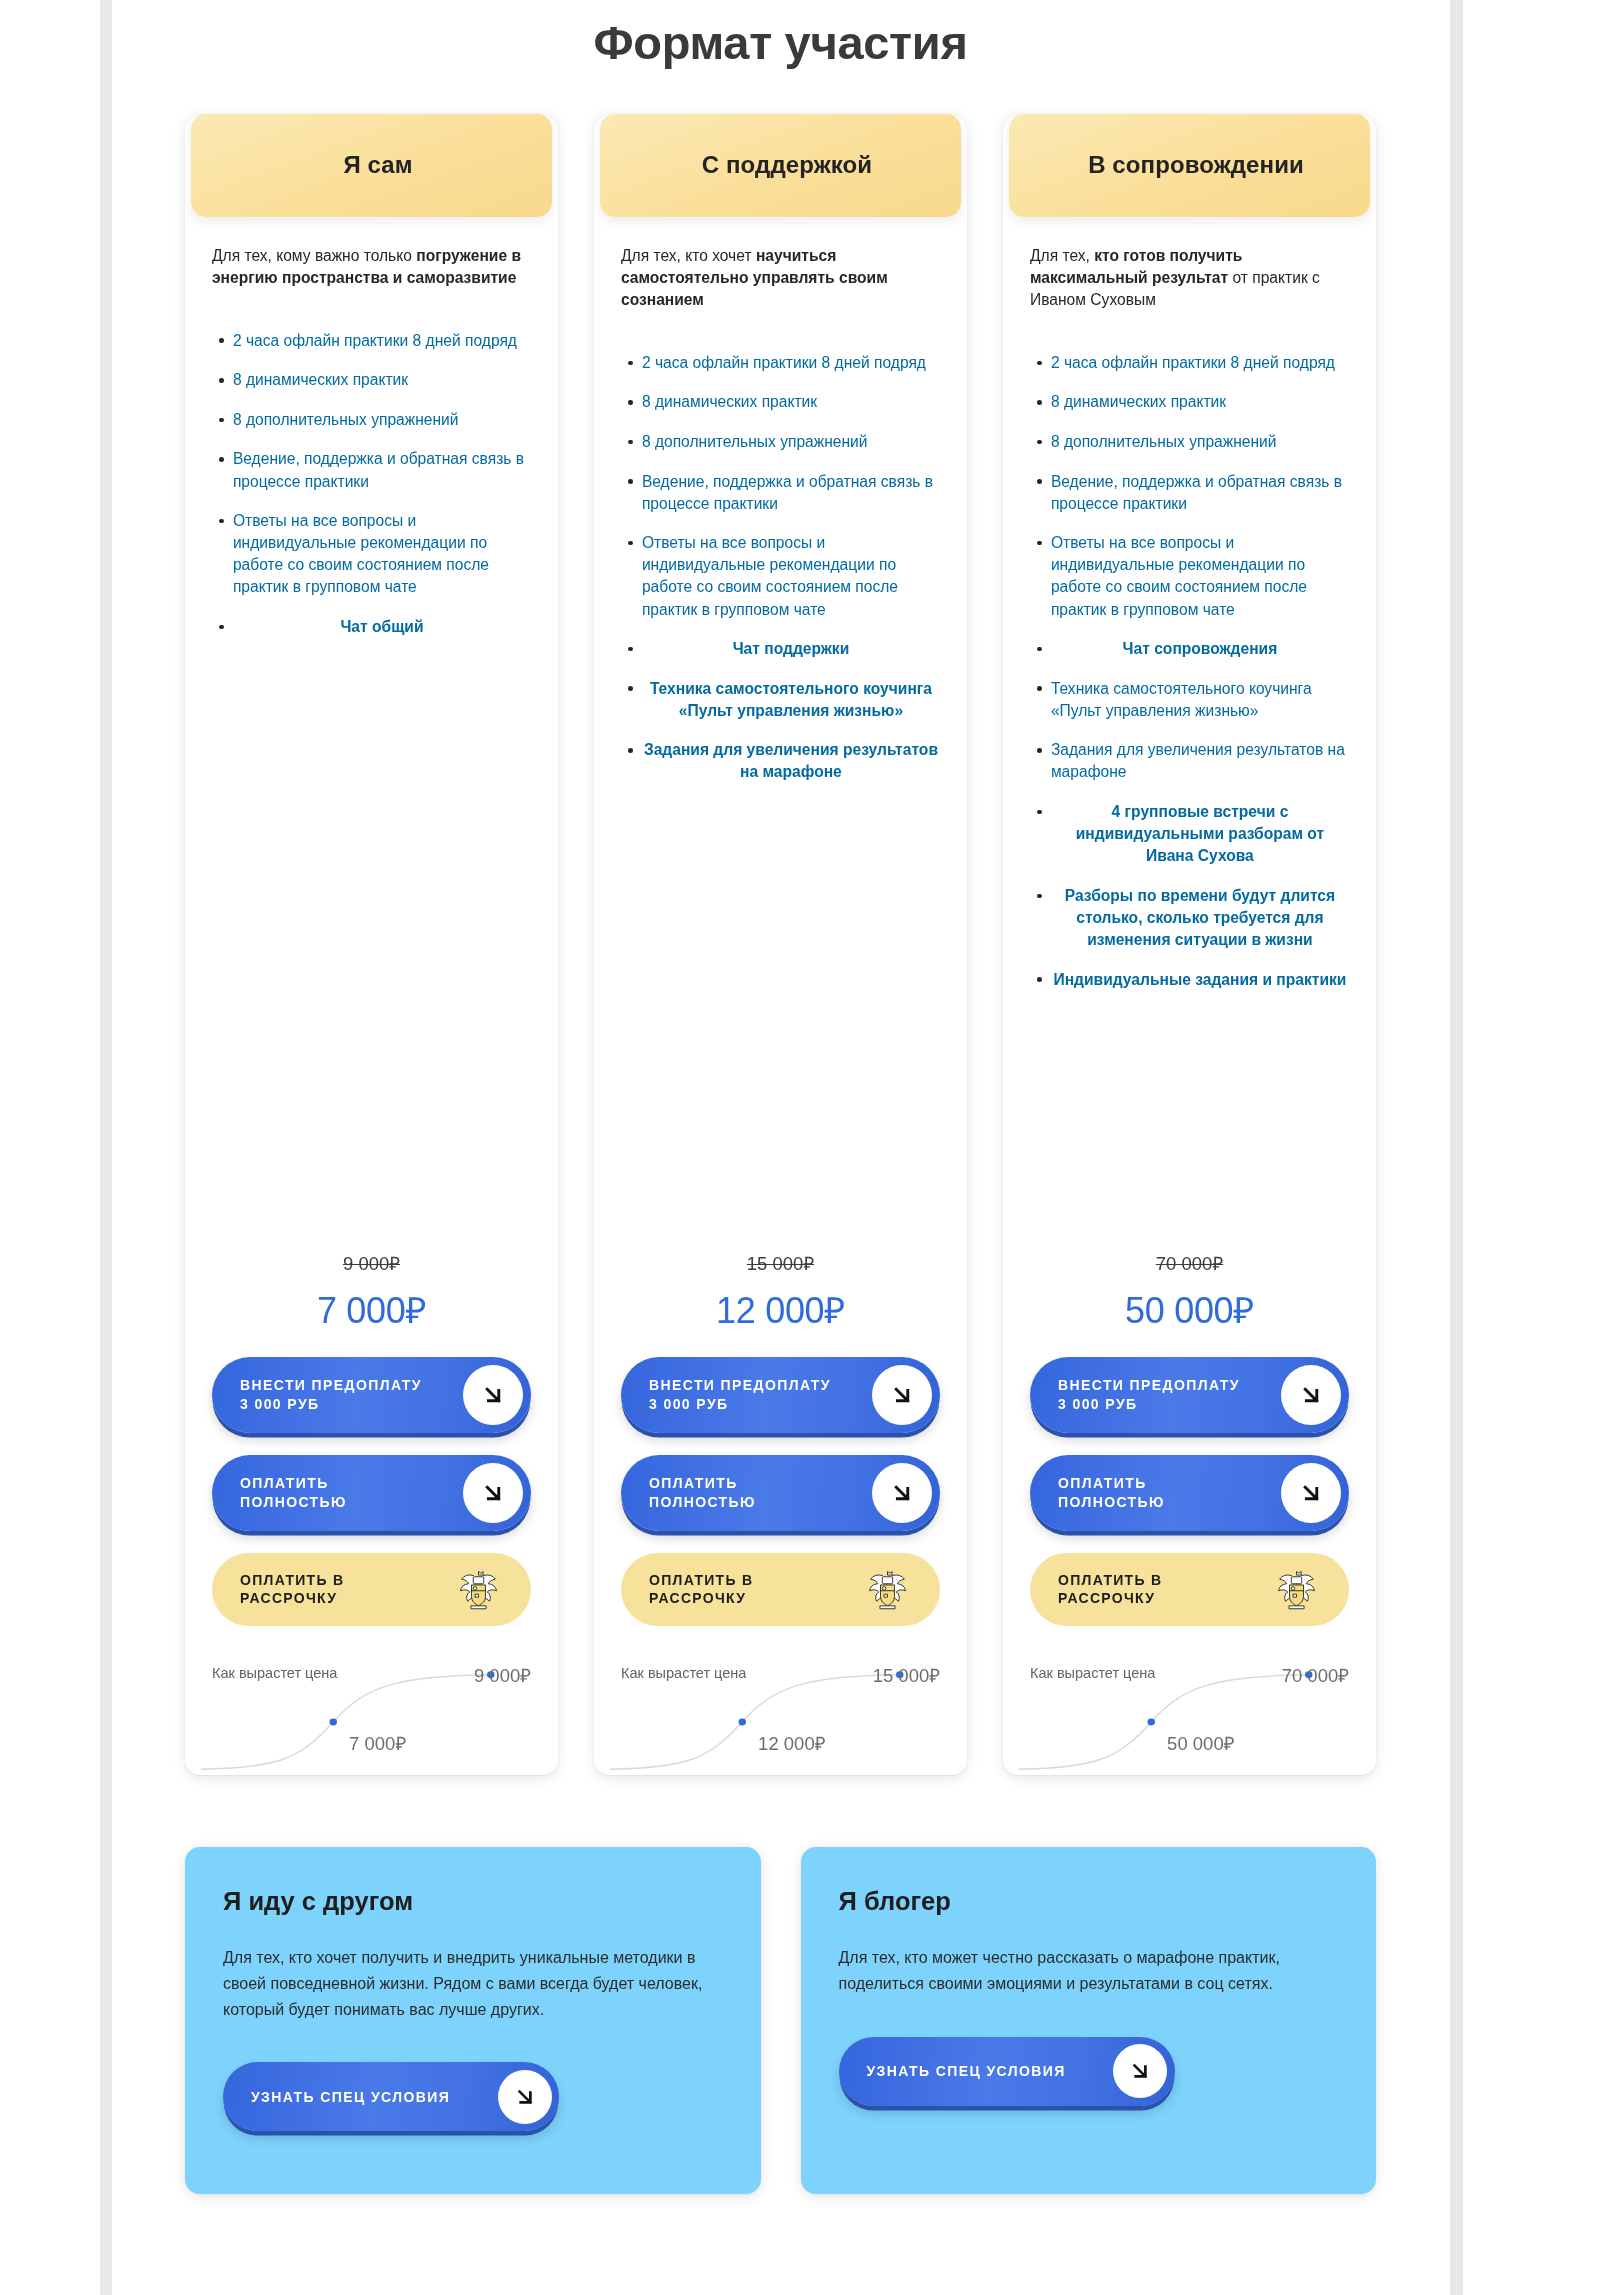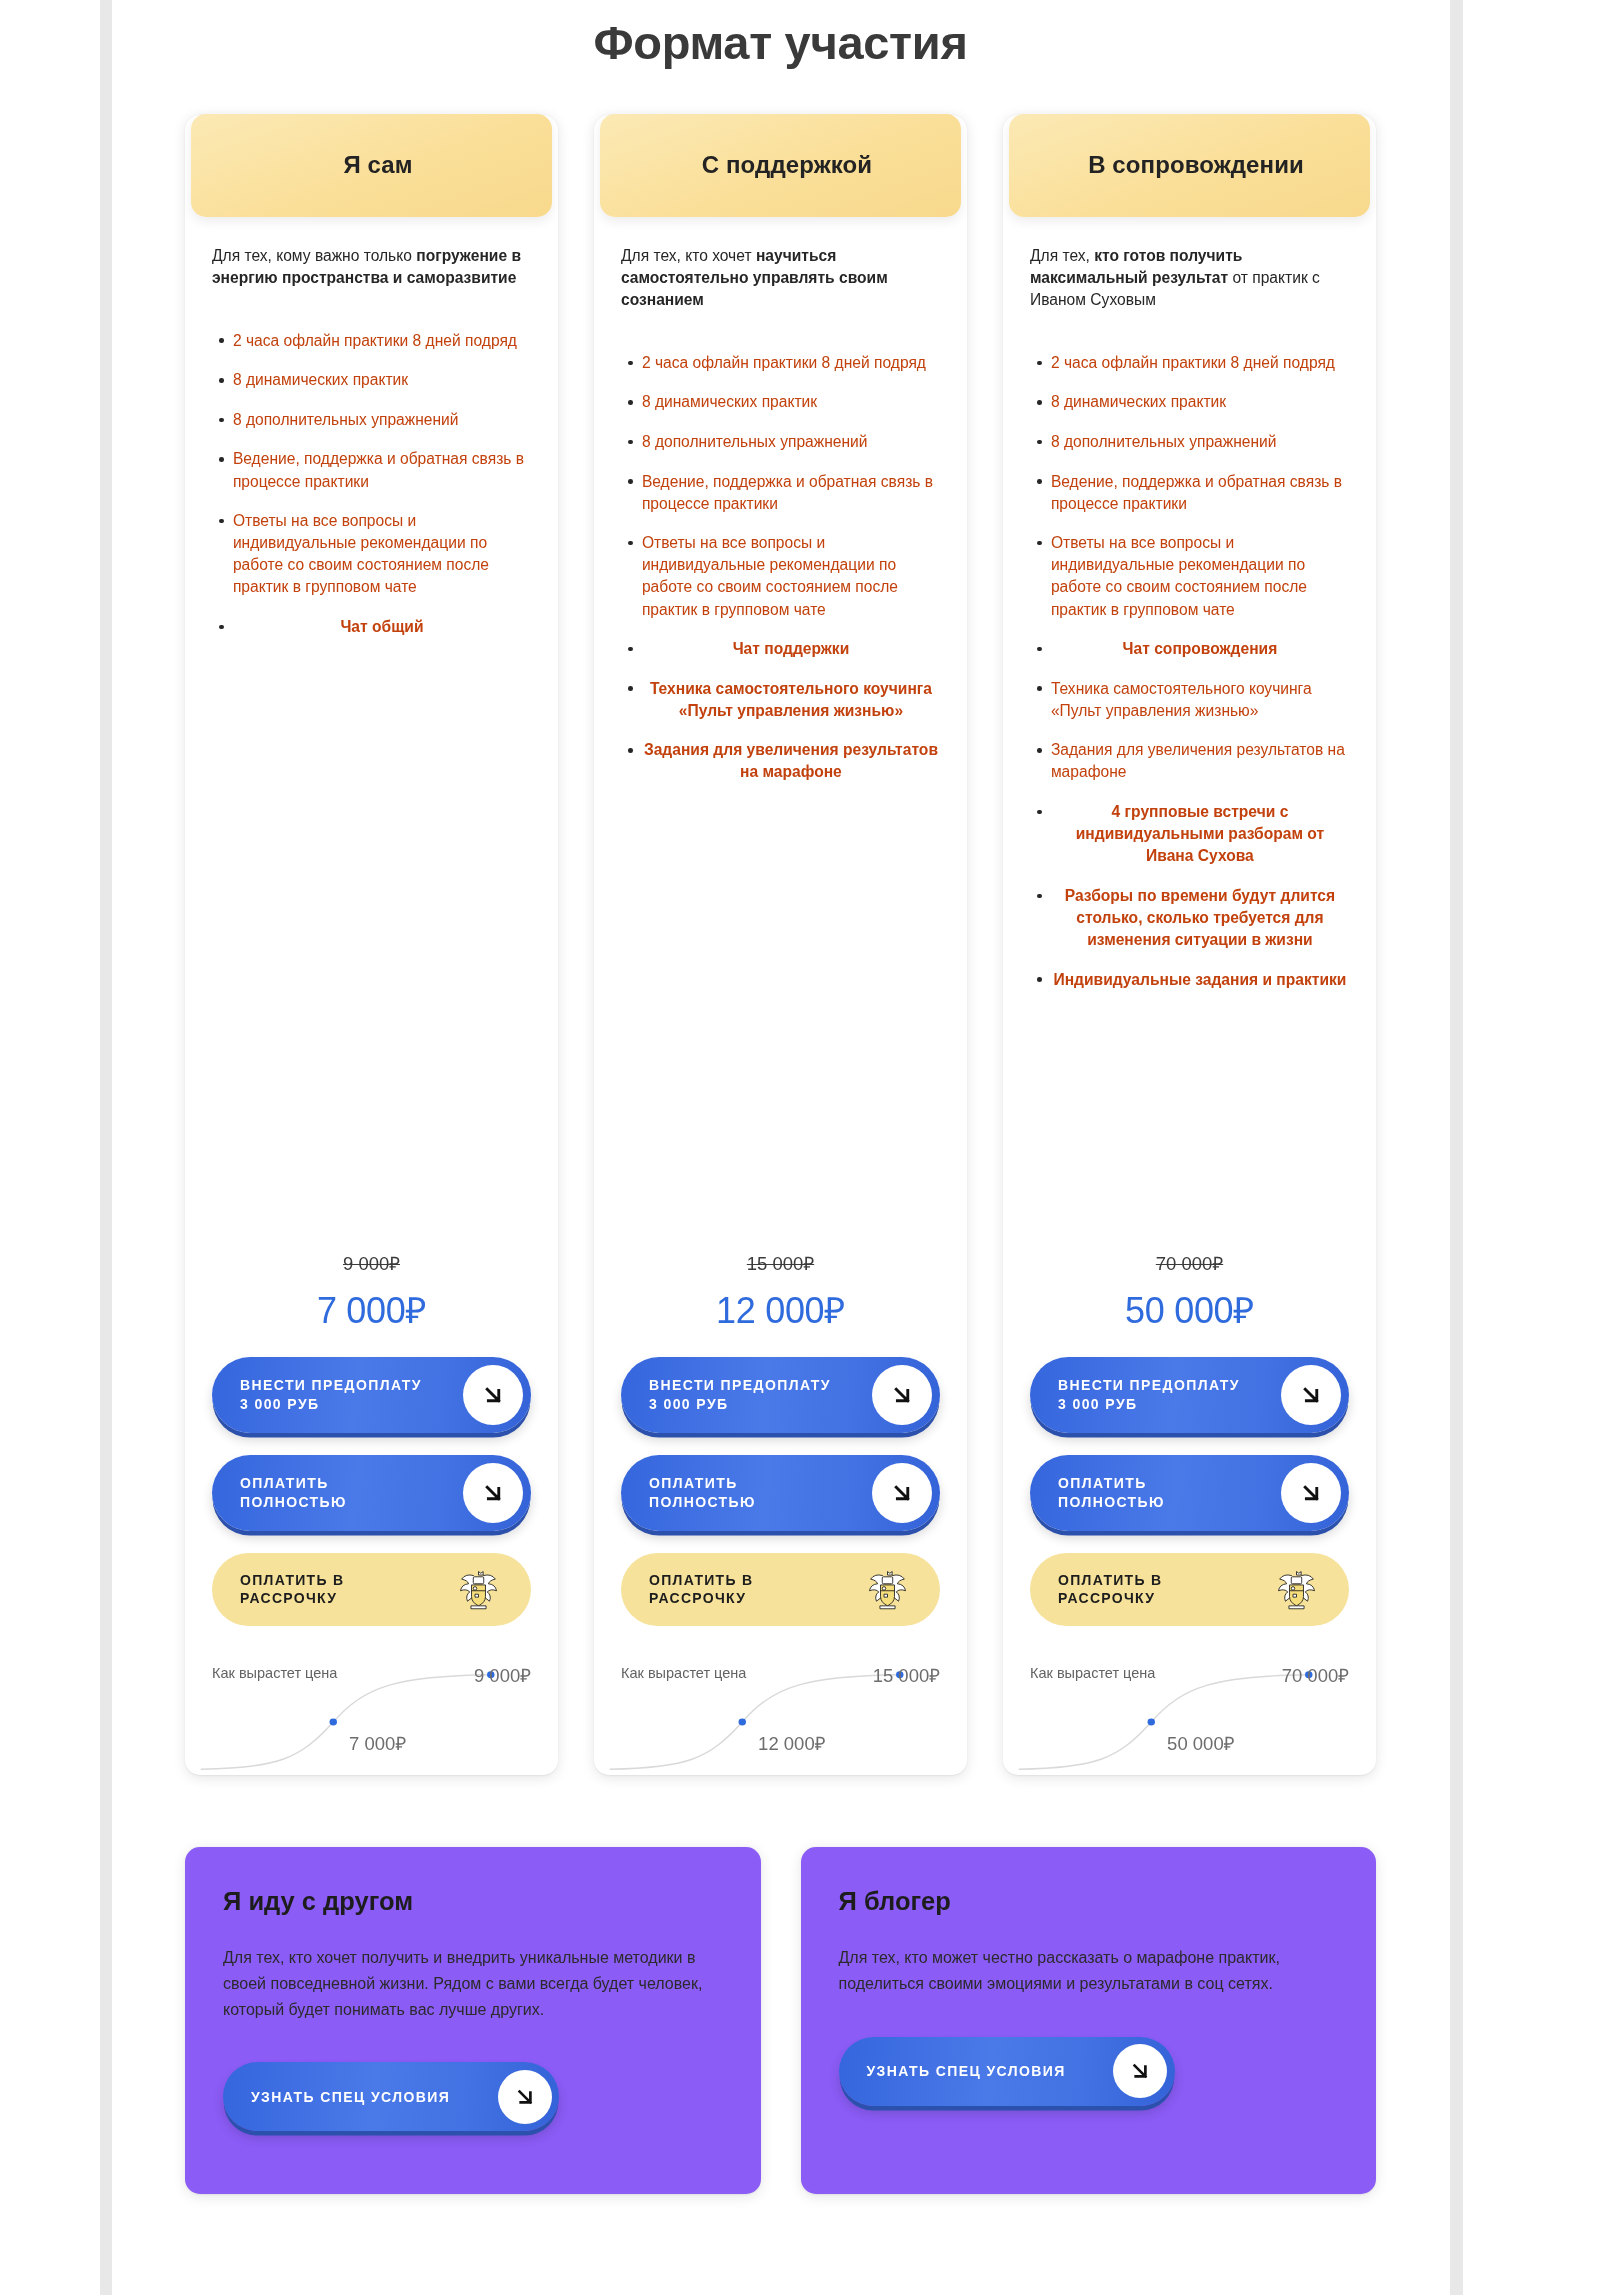--- a/index.html
+++ b/index.html
@@ -108,21 +108,21 @@
 
   .feature-list {
     list-style: none;
     padding-left: 3.5px;
   }
   .feature-list li {
     position: relative;
     padding-left: 17.4px;
     font-size: 15.6px;
     line-height: 1.42;
-    color: #c2410c;
+    color: #0369a1;
     margin-bottom: 17.4px;
   }
   .feature-list li::before {
     content: "";
     position: absolute;
     left: 3.5px;
     top: 8.7px;
     width: 4.6px;
     height: 4.6px;
     border-radius: 50%;
@@ -244,21 +244,21 @@
 
   
   .bottom-row {
     display: flex;
     gap: 40px;
     padding: 0 73px;
     margin-top: 72px;
   }
   .bcard {
     flex: 1 1 0;
-    background: #8b5cf6;
+    background: #7dd3fc;
     border-radius: 15px;
     box-shadow: 0 2.3px 12.7px rgba(0,0,0,0.10), 0 0.6px 1.7px rgba(0,0,0,0.06);
     padding: 40px 48px 46px 38px;
     min-height: 347px;
     display: flex;
     flex-direction: column;
   }
   .bcard-title {
     font-size: 25.5px;
     font-weight: 700;

